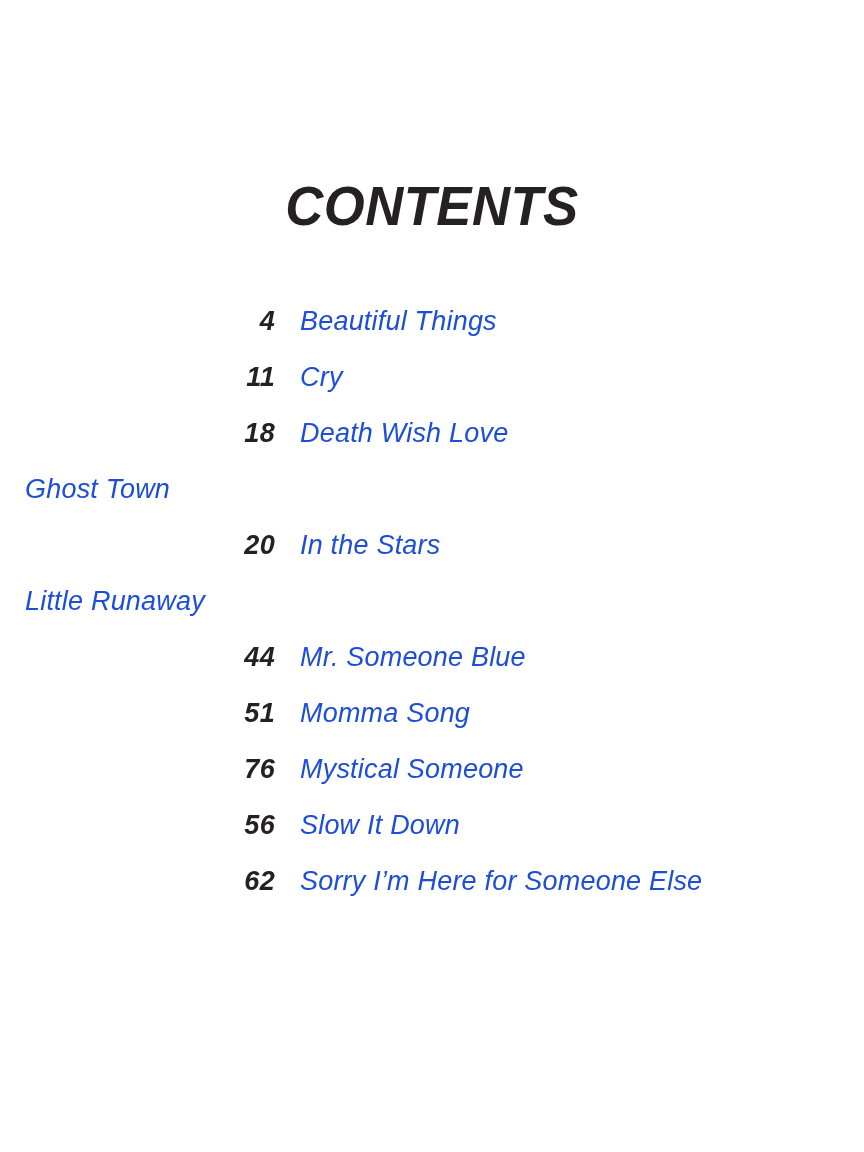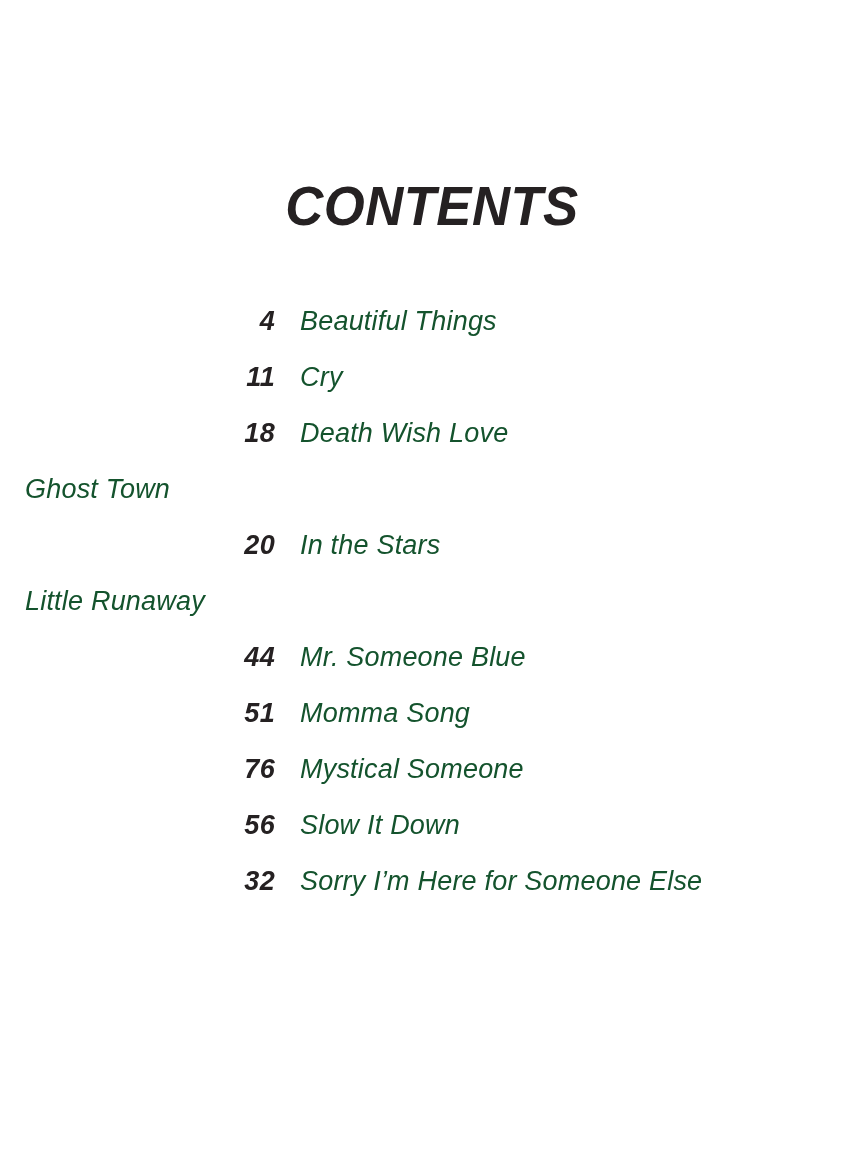--- a/index.html
+++ b/index.html
@@ -50,21 +50,21 @@
     flex: 0 0 275px;
     text-align: right;
     font-weight: 700;
     letter-spacing: 0.3px;
     color: #252122;
   }
   .toc-title {
     margin-left: 25px;
     font-weight: 400;
     letter-spacing: 0.2px;
-    color: #14532d;
+    color: #1d4ed8;
     white-space: nowrap;
   }
 </style>
 </head>
 <body>
 
 <div class="page">
   <h1 class="title">CONTENTS</h1>
   <div class="toc">
   <div class="toc-row">
@@ -109,18 +109,18 @@
     <span class="toc-num">76</span>
     <span class="toc-title">Mystical Someone</span>
   </div>
 
   <div class="toc-row">
     <span class="toc-num">56</span>
     <span class="toc-title">Slow It Down</span>
   </div>
 
   <div class="toc-row">
-    <span class="toc-num">32</span>
+    <span class="toc-num">62</span>
     <span class="toc-title">Sorry I’m Here for Someone Else</span>
   </div>
 
 </div>
 </div>
 
 </body></html>

